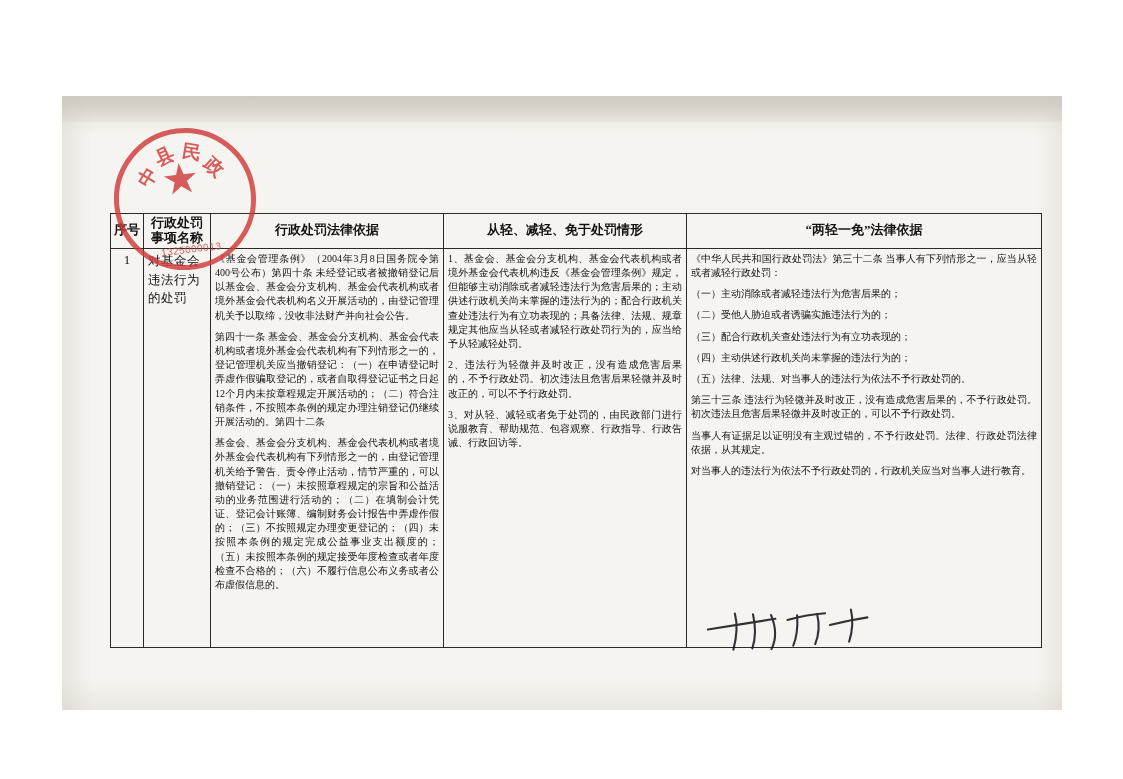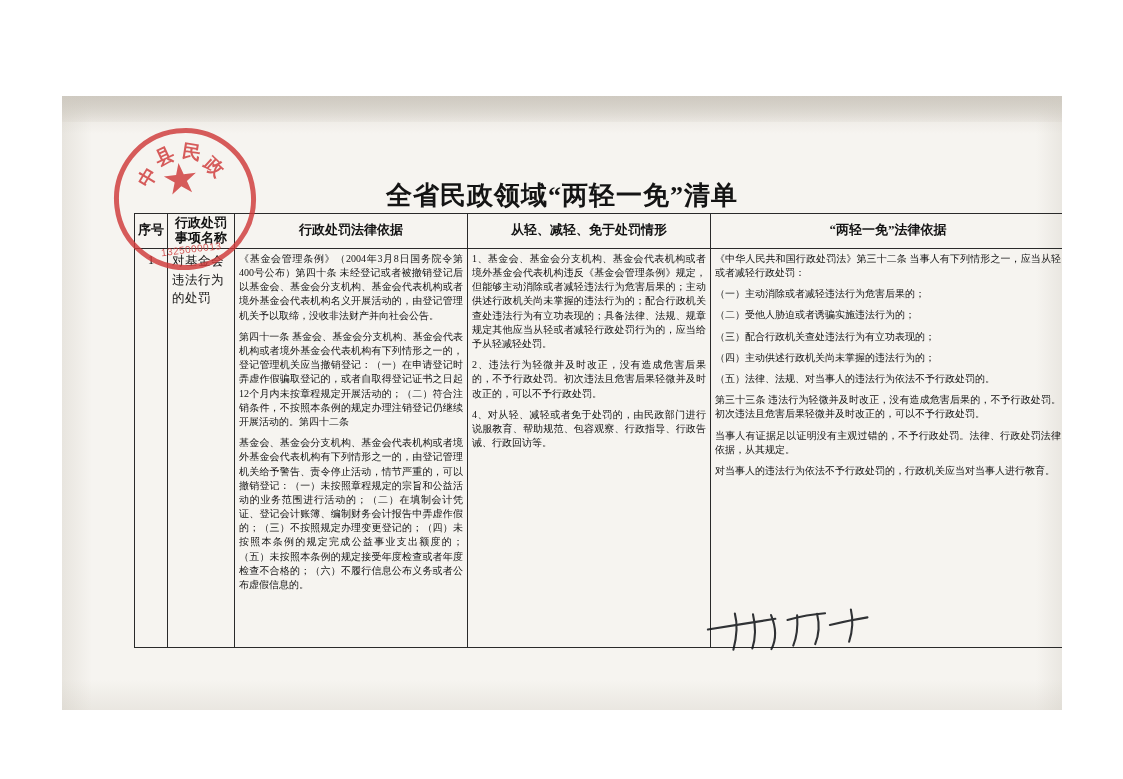--- a/index.html
+++ b/index.html
@@ -84,21 +84,20 @@
   
   #tbl {
     position: absolute;
     left: 48px;
     top: 117px;
     width: 906px;
     border-collapse: collapse;
     table-layout: fixed;
     z-index: 6;
     background: transparent;
-    margin-left: 24px;
   }
   #tbl th, #tbl td {
     border: 1px solid #2a2a2a;
     vertical-align: top;
     padding: 3px 4px;
     color: #121212;
   }
   #tbl thead th {
     text-align: center;
     vertical-align: middle;
@@ -226,21 +225,20 @@
         <span style="transform: rotate(-18deg) translate(-10px,-60px);">县</span>
         <span style="transform: rotate(16deg) translate(-10px,-60px);">民</span>
         <span style="transform: rotate(50deg) translate(-10px,-56px);">政</span>
       </div>
       <div class="star">
           <span>★</span>
         </div>
       <div class="bottom-text">1325000013</div>
     </div>
 
-    <div id="title">全省民政领域“两轻一免”清单</div>
 
     <table id="tbl">
       <thead>
         <tr>
           <th class="col-no">序号</th>
           <th class="col-item">行政处罚事项名称</th>
           <th class="col-basis">行政处罚法律依据</th>
           <th class="col-case">从轻、减轻、免于处罚情形</th>
           <th class="col-law">“两轻一免”法律依据</th>
         </tr>
@@ -250,21 +248,21 @@
           <td class="cell-no">1</td>
           <td class="cell-item">对基金会违法行为的处罚</td>
           <td class="body-cell">
             <p>《基金会管理条例》（2004年3月8日国务院令第400号公布）第四十条 未经登记或者被撤销登记后以基金会、基金会分支机构、基金会代表机构或者境外基金会代表机构名义开展活动的，由登记管理机关予以取缔，没收非法财产并向社会公告。</p>
             <p>第四十一条 基金会、基金会分支机构、基金会代表机构或者境外基金会代表机构有下列情形之一的，登记管理机关应当撤销登记：（一）在申请登记时弄虚作假骗取登记的，或者自取得登记证书之日起12个月内未按章程规定开展活动的；（二）符合注销条件，不按照本条例的规定办理注销登记仍继续开展活动的。第四十二条</p>
             <p>基金会、基金会分支机构、基金会代表机构或者境外基金会代表机构有下列情形之一的，由登记管理机关给予警告、责令停止活动，情节严重的，可以撤销登记：（一）未按照章程规定的宗旨和公益活动的业务范围进行活动的；（二）在填制会计凭证、登记会计账簿、编制财务会计报告中弄虚作假的；（三）不按照规定办理变更登记的；（四）未按照本条例的规定完成公益事业支出额度的；（五）未按照本条例的规定接受年度检查或者年度检查不合格的；（六）不履行信息公布义务或者公布虚假信息的。</p>
           </td>
           <td class="body-cell">
             <p>1、基金会、基金会分支机构、基金会代表机构或者境外基金会代表机构违反《基金会管理条例》规定，但能够主动消除或者减轻违法行为危害后果的；主动供述行政机关尚未掌握的违法行为的；配合行政机关查处违法行为有立功表现的；具备法律、法规、规章规定其他应当从轻或者减轻行政处罚行为的，应当给予从轻减轻处罚。</p>
             <p>2、违法行为轻微并及时改正，没有造成危害后果的，不予行政处罚。初次违法且危害后果轻微并及时改正的，可以不予行政处罚。</p>
-            <p>4、对从轻、减轻或者免于处罚的，由民政部门进行说服教育、帮助规范、包容观察、行政指导、行政告诫、行政回访等。</p>
+            <p>3、对从轻、减轻或者免于处罚的，由民政部门进行说服教育、帮助规范、包容观察、行政指导、行政告诫、行政回访等。</p>
           </td>
           <td class="body-cell">
             <p>《中华人民共和国行政处罚法》第三十二条 当事人有下列情形之一，应当从轻或者减轻行政处罚：</p>
             <p>（一）主动消除或者减轻违法行为危害后果的；</p>
             <p>（二）受他人胁迫或者诱骗实施违法行为的；</p>
             <p>（三）配合行政机关查处违法行为有立功表现的；</p>
             <p>（四）主动供述行政机关尚未掌握的违法行为的；</p>
             <p>（五）法律、法规、对当事人的违法行为依法不予行政处罚的。</p>
             <p>第三十三条 违法行为轻微并及时改正，没有造成危害后果的，不予行政处罚。初次违法且危害后果轻微并及时改正的，可以不予行政处罚。</p>
             <p>当事人有证据足以证明没有主观过错的，不予行政处罚。法律、行政处罚法律依据，从其规定。</p>

